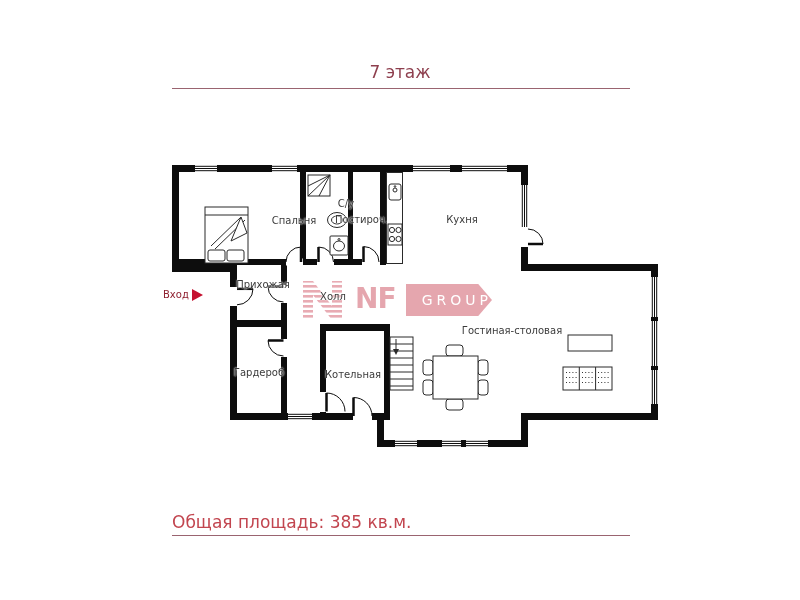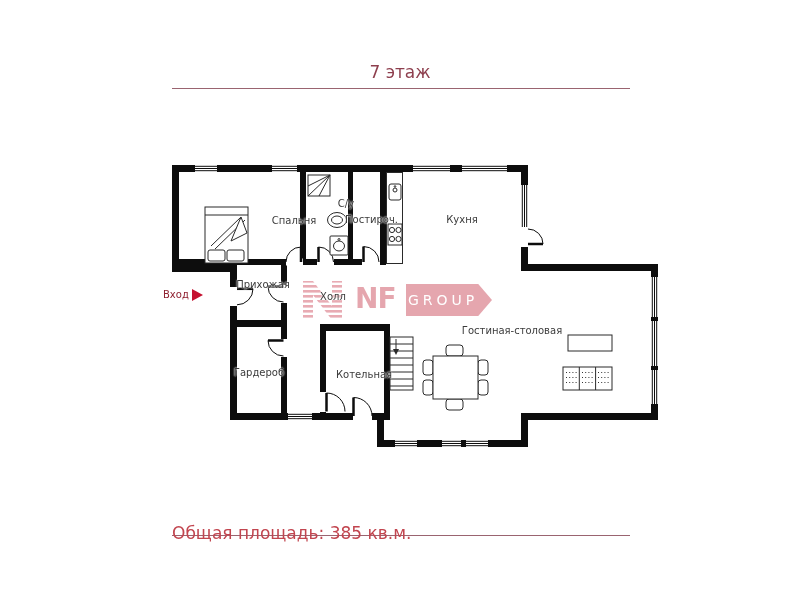--- a/index.html
+++ b/index.html
@@ -1,27 +1,27 @@
 <!DOCTYPE html>
 <html><head>
 <meta charset="utf-8">
 <style>
   html,body{margin:0;padding:0;}
   body{width:800px;height:600px;background:#ffffff;font-family:"DejaVu Sans",sans-serif;position:relative;overflow:hidden;}
   .page-title{position:absolute;left:0;top:62px;width:800px;text-align:center;font-size:17px;color:#8e3f4e;}
   .rule{position:absolute;left:172px;width:458px;height:0;border-top:1px solid #9a6470;}
   .rule-top{top:88px;}
   .rule-bottom{top:535px;}
-  .total-area{position:absolute;left:172px;top:523px;font-size:17px;color:#c2454f;}
+  .total-area{position:absolute;left:172px;top:512px;font-size:17px;color:#c2454f;}
   svg{position:absolute;left:0;top:0;}
   .room-label{position:absolute;transform:translate(-50%,-50%);font-size:10px;color:#3b3b3b;white-space:nowrap;text-shadow:0 0 2px #fff,0 0 2px #fff;}
   .entrance-label{position:absolute;left:163px;top:289px;font-size:10px;font-weight:normal;color:#8e1f2f;white-space:nowrap;}
   .entrance-arrow{position:absolute;left:192px;top:289px;width:0;height:0;border-left:11px solid #c51230;border-top:6.5px solid transparent;border-bottom:6.5px solid transparent;}
   .logo-nf{position:absolute;left:355px;top:277px;font-size:28px;font-weight:bold;color:#e5a6ae;letter-spacing:-1px;line-height:44px;}
-  .logo-banner{position:absolute;left:406px;top:284px;width:86px;height:32px;background:#e5a6ae;clip-path:polygon(0 0,84% 0,100% 50%,84% 100%,0 100%);display:flex;align-items:center;justify-content:flex-start;}
+  .logo-banner{position:absolute;left:406px;top:284px;width:86px;height:32px;background:#e5a6ae;clip-path:polygon(0 0,84% 0,100% 50%,84% 100%,0 100%);display:flex;align-items:center;justify-content:flex-end;}
   .logo-banner span{color:#ffffff;font-size:14px;letter-spacing:4px;padding-left:2px;}
 </style>
 </head>
 <body>
 
 <div class="page-title">7 этаж</div>
 <div class="rule rule-top"></div>
 
 <svg width="800" height="600" viewBox="0 0 800 600">
 
@@ -196,25 +196,25 @@
   </g>
 </svg>
 
 <div class="logo-nf">NF</div>
 <div class="logo-banner">
   <span>GROUP</span>
 </div>
 
 <div class="room-label" style="left:278px;top:220px;padding-left:32px;">Спальня</div>
 <div class="room-label" style="left:346px;top:203px;">С/у</div>
-<div class="room-label" style="left:366px;top:219px;padding-left:11px;">Постироч.</div>
+<div class="room-label" style="left:356px;top:219px;padding-left:11px;">Постироч.</div>
 <div class="room-label" style="left:462px;top:219px;">Кухня</div>
 <div class="room-label" style="left:263px;top:284px;">Прихожая</div>
 <div class="room-label" style="left:333px;top:296px;">Холл</div>
 <div class="room-label" style="left:512px;top:330px;">Гостиная-столовая</div>
 <div class="room-label" style="left:259px;top:372px;">Гардероб</div>
-<div class="room-label" style="left:364px;top:374px;">Котельная</div>
+<div class="room-label" style="left:353px;top:374px;">Котельная</div>
 
 <div class="entrance-label">Вход</div>
 <div class="entrance-arrow"></div>
 
 <div class="rule rule-bottom"></div>
 <div class="total-area">Общая площадь: 385 кв.м.</div>
 
 </body></html>

